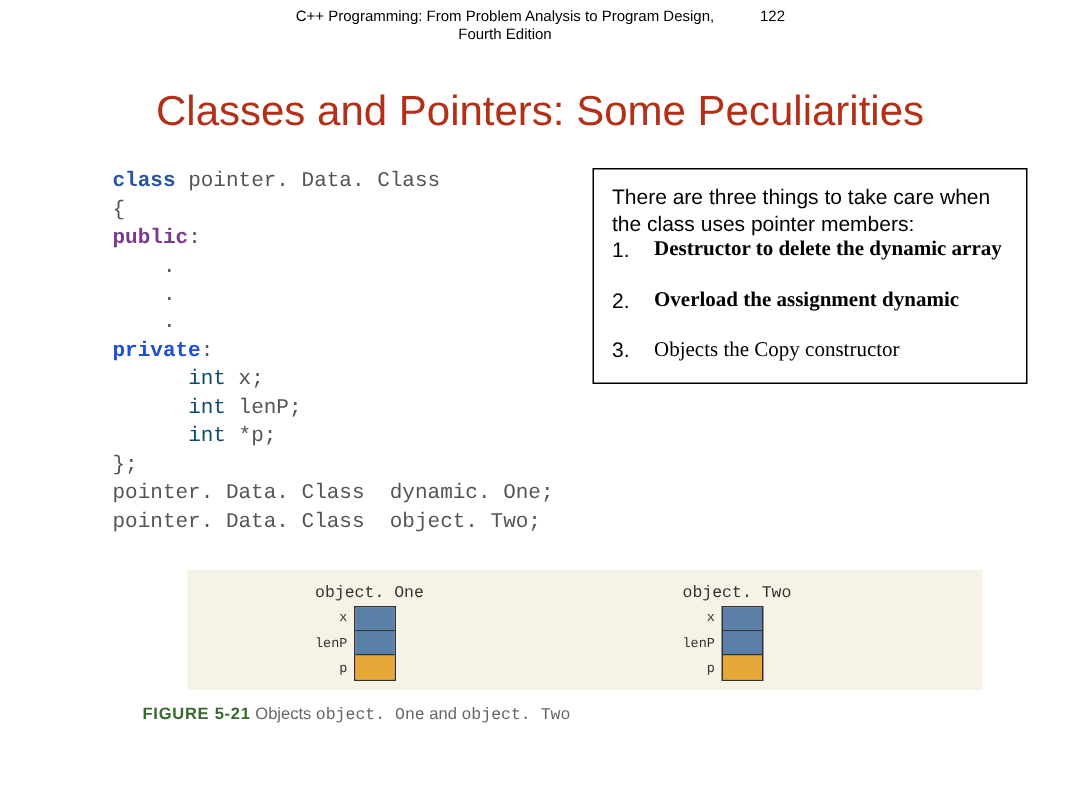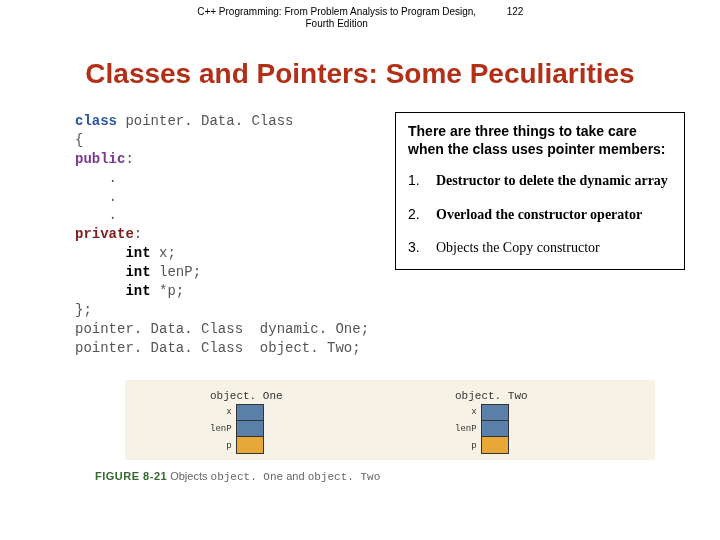--- a/index.html
+++ b/index.html
@@ -1,28 +1,28 @@
 <!DOCTYPE html>
 <html><head>
 <meta charset="utf-8">
 <style>
   * { box-sizing: border-box; margin: 0; padding: 0; }
   html, body { width: 720px; height: 540px; font-family: Arial, Helvetica, sans-serif; background: #fff; color: #000; }
   .slide { width: 720px; height: 456px; position: relative; }
   .header { position: absolute; top: 6px; left: 0; right: 0; display: flex; justify-content: center; align-items: flex-start; gap: 30px; font-size: 10px; }
   .header-title { text-align: center; max-width: 280px; line-height: 1.2; }
   .header-page { font-size: 10px; }
-  .title { position: absolute; top: 58px; left: 0; right: 0; text-align: center; font-size: 28px; font-weight: bold; color: #b33018; font-family: Arial, sans-serif; }
+  .title { position: absolute; top: 58px; left: 0; right: 0; text-align: center; font-size: 28px; font-weight: normal; color: #b33018; font-family: Arial, sans-serif; }
   .code-block { position: absolute; top: 112px; left: 75px; width: 300px; font-family: "Courier New", monospace; font-size: 14px; line-height: 1.35; white-space: pre; color: #555; }
   .kw-class  { color: #2a55a0; font-weight: bold; }
   .kw-public { color: #7a3b8f; font-weight: bold; }
-  .kw-private{ color: #7f1d1d; font-weight: bold; }
-  .kw-int    { color: #000000; font-weight: bold; }
+  .kw-private{ color: #1d4ed8; font-weight: bold; }
+  .kw-int    { color: #0c4a6e; font-weight: normal; }
   .callout-box { position: absolute; top: 112px; left: 395px; width: 290px; border: 1.5px solid #000; padding: 10px 12px 12px; font-size: 14px; line-height: 1.25; }
-  .callout-intro { font-weight: bold; margin-bottom: 14px; }
+  .callout-intro { font-weight: normal; }
   .callout-list { display: grid; grid-template-columns: 22px 1fr; row-gap: 16px; column-gap: 6px; }
   .callout-num { font-weight: normal; }
   .callout-item { font-weight: bold; font-family: Liberation Serif, serif; }
   .callout-item.last { font-weight: normal; }
   .diagram { position: absolute; top: 380px; left: 125px; width: 530px; height: 80px; background: #f6f3e6; }
   .obj-block { position: absolute; top: 10px; }
   .obj-block.one { left: 85px; }
   .obj-block.two { left: 330px; }
   .obj-label { font-family: "Courier New", monospace; font-size: 11px; color: #333; text-align: center; margin-bottom: 2px; }
   .fields-wrap { display: flex; align-items: flex-start; }
@@ -62,21 +62,21 @@
 <span>};</span>
 <span>pointer. Data. Class</span><span>  dynamic. One;</span>
 <span>pointer. Data. Class</span><span>  object. Two;</span></div>
 
   <div class="callout-box">
     <div class="callout-intro">There are three things to take care when the class uses pointer members:</div>
     <div class="callout-list">
       <div class="callout-num">1.</div>
       <div class="callout-item">Destructor to delete the dynamic array</div>
       <div class="callout-num">2.</div>
-      <div class="callout-item">Overload the constructor operator</div>
+      <div class="callout-item">Overload the assignment dynamic</div>
       <div class="callout-num">3.</div>
       <div class="callout-item last">Objects the Copy constructor</div>
     </div>
   </div>
 
   <div class="diagram">
     <div class="obj-block one">
       <div class="obj-label">object. One</div>
       <div class="fields-wrap">
         <div class="field-names">
@@ -102,16 +102,16 @@
         <div class="field-boxes">
           <div class="field-cell cell-blue"></div>
           <div class="field-cell cell-blue"></div>
           <div class="field-cell cell-orange"></div>
         </div>
       </div>
     </div>
   </div>
 
   <div class="figure-caption">
-    <span class="fig-label">FIGURE 8-21</span><span>  Objects </span><span class="mono">object. One</span><span> and </span><span class="mono">object. Two</span>
+    <span class="fig-label">FIGURE 5-21</span><span>  Objects </span><span class="mono">object. One</span><span> and </span><span class="mono">object. Two</span>
   </div>
 
 </div>
 
 </body></html>

